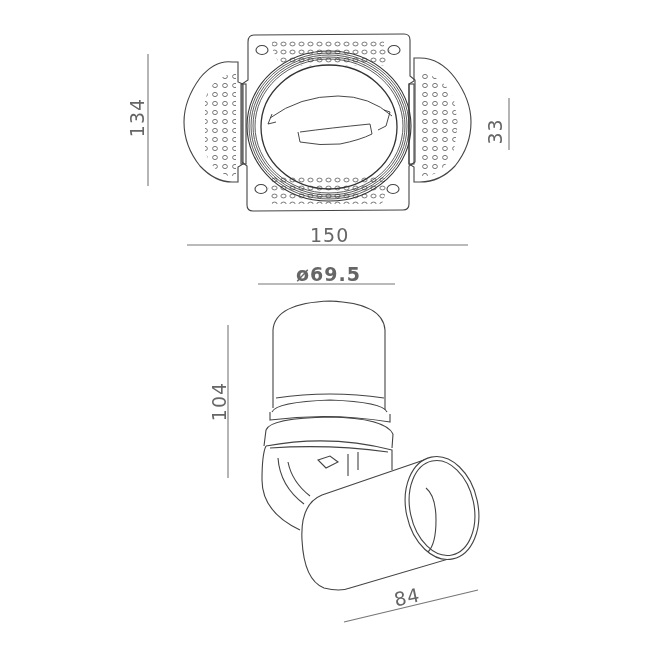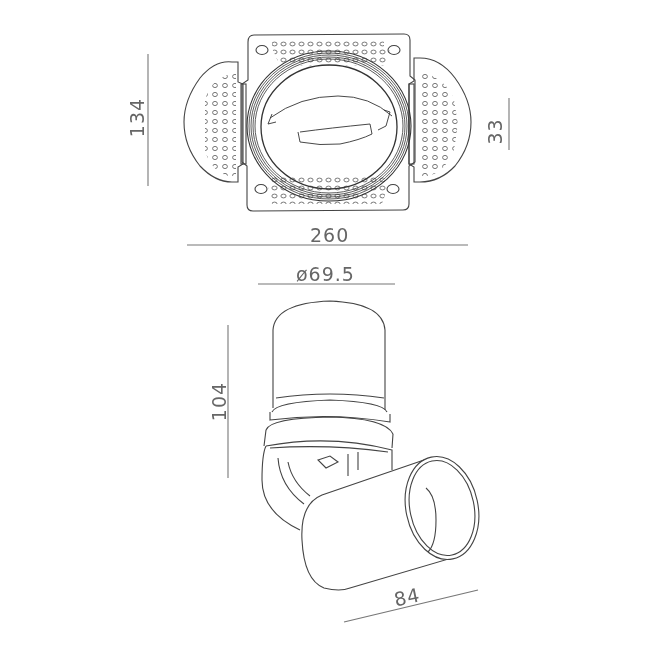--- a/index.html
+++ b/index.html
@@ -102,19 +102,19 @@
       <line x1="148" y1="54" x2="148" y2="186"></line>
       <line x1="187" y1="245" x2="468" y2="245"></line>
       <line x1="509" y1="98" x2="509" y2="150"></line>
       <line x1="258" y1="284" x2="395" y2="284"></line>
       <line x1="228" y1="325" x2="228" y2="478"></line>
       <line x1="344" y1="622" x2="478" y2="590"></line>
     </g>
   </svg>
 
   <div class="dim-text rot-270" style="left:118px; top:108px;">134</div>
-  <div class="dim-text" style="left:310px; top:226px;">260</div>
+  <div class="dim-text" style="left:310px; top:226px;">150</div>
   <div class="dim-text rot-270" style="left:482px; top:122px;">33</div>
-  <div class="dim-text" style="left:296px; top:265px;">ø69.5</div>
+  <div class="dim-text" style="left:296px; top:265px;font-weight:bold;">ø69.5</div>
   <div class="dim-text rot-270" style="left:200px; top:392px;">104</div>
   <div class="dim-text rot-84" style="left:394px; top:588px;">84</div>
 
 </div>
 
 </body></html>

